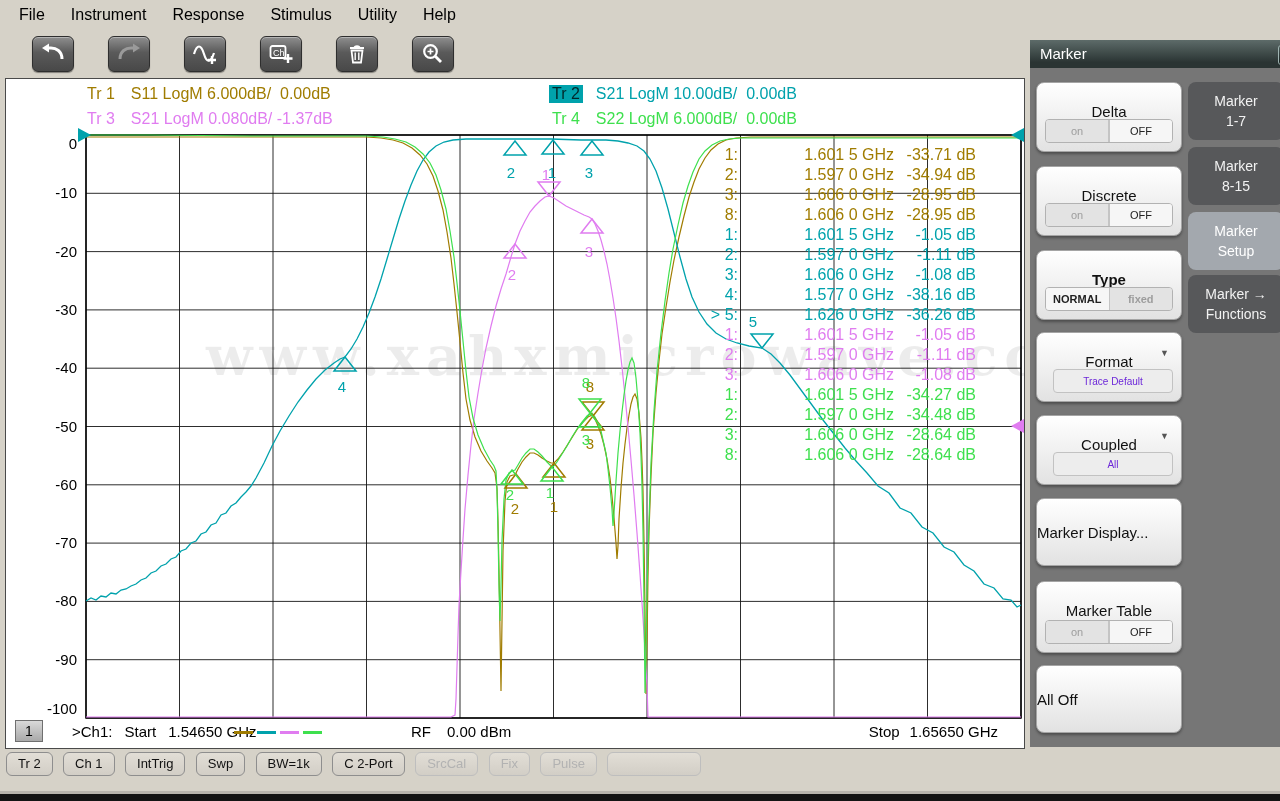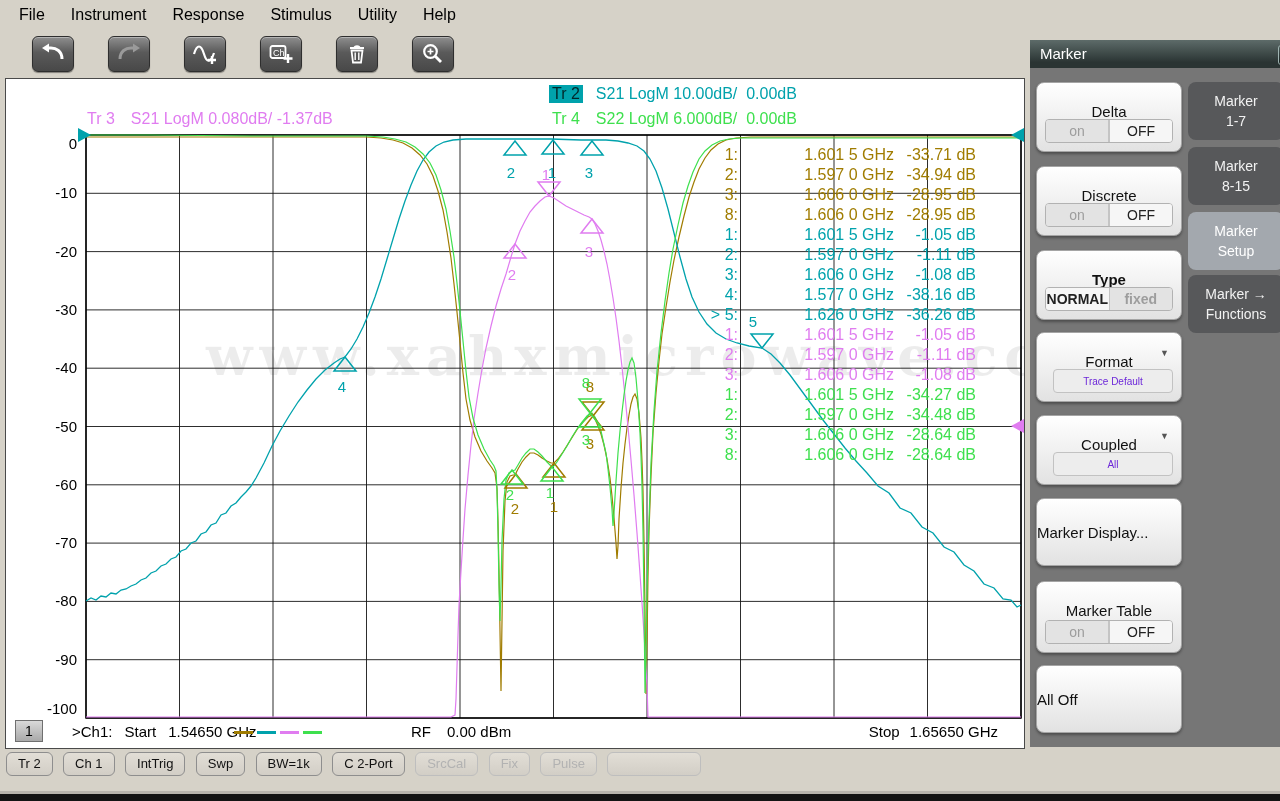--- a/index.html
+++ b/index.html
@@ -51,21 +51,21 @@
   .ptitle{height:28px;background:linear-gradient(#5d6b69,#2a3433 80%);color:#fff;font-size:15px;
           line-height:28px;padding-left:10px;position:relative;}
   .pclose{position:absolute;right:8px;top:5px;width:22px;height:18px;border-radius:3px;
           background:linear-gradient(#4d5d5b,#141d1c);border:1px solid #9fb4b2;color:#fff;
           font-size:13px;line-height:16px;text-align:center;cursor:default;}
   .pbody{position:absolute;top:28px;left:0;right:0;bottom:0;background:#767676;}
   .group{position:absolute;left:6px;width:146px;background:linear-gradient(#ffffff,#e2e2e2);
          border:1px solid #a5a5a5;border-radius:8px;box-shadow:0 2px 3px rgba(0,0,0,.35);box-sizing:border-box;}
   .glabel{text-align:center;font-size:15px;color:#111;padding-top:20px;}
   .caret{position:absolute;right:12px;top:15px;font-size:9px;color:#555;}
-  .toggle{position:absolute;left:8px;right:8px;bottom:8px;height:22px;display:flex;font-size:14px;
+  .toggle{position:absolute;left:8px;right:8px;bottom:8px;height:22px;display:flex;font-size:11px;
           border:1px solid #b2b2b2;border-radius:4px;overflow:hidden;}
   .tg{flex:1;display:flex;align-items:center;justify-content:center;}
   .tg-off-state{background:#e3e3e3;color:#9d9d9d;}
   .tg-on-state{background:#f6f6f6;color:#222;border-left:1px solid #c4c4c4;}
   .tg-first{border-left:none;border-right:1px solid #c4c4c4;}
   .sub{position:absolute;left:8px;right:8px;bottom:8px;height:22px;background:#ededed;
        border:1px solid #c2c2c2;border-radius:4px;display:flex;align-items:center;justify-content:center;
        font-size:10px;color:#6d28d9;margin-left:8px;}
   .plain{display:flex;align-items:center;justify-content:flex-start;font-size:15px;color:#111;}
   .tab{position:absolute;left:158px;width:96px;height:58px;background:#57585a;border-radius:8px;
@@ -268,20 +268,21 @@
       <text x="893" y="419" fill="#3ee04e" class="ro" text-anchor="end">1.597 0 GHz</text>
       <text x="975" y="419" fill="#3ee04e" class="ro" text-anchor="end">-34.48 dB</text>
       <text x="737" y="439" fill="#3ee04e" class="ro" text-anchor="end">3:</text>
       <text x="893" y="439" fill="#3ee04e" class="ro" text-anchor="end">1.606 0 GHz</text>
       <text x="975" y="439" fill="#3ee04e" class="ro" text-anchor="end">-28.64 dB</text>
       <text x="737" y="459" fill="#3ee04e" class="ro" text-anchor="end">8:</text>
       <text x="893" y="459" fill="#3ee04e" class="ro" text-anchor="end">1.606 0 GHz</text>
       <text x="975" y="459" fill="#3ee04e" class="ro" text-anchor="end">-28.64 dB</text>
     </svg>
 
+  <div class="tlabel tl-1" style="color: rgb(160, 124, 0);"><span class="trid">Tr 1</span><span>S11 LogM 6.000dB/  0.00dB</span></div>
   <div class="tlabel tl-2" style="color: rgb(0, 162, 172);"><span class="trid active">Tr 2</span><span>S21 LogM 10.00dB/  0.00dB</span></div>
   <div class="tlabel tl-3" style="color: rgb(224, 124, 240);"><span class="trid">Tr 3</span><span>S21 LogM 0.080dB/ -1.37dB</span></div>
   <div class="tlabel tl-4" style="color: rgb(62, 224, 78);"><span class="trid">Tr 4</span><span>S22 LogM 6.000dB/  0.00dB</span></div>
 
   <div class="cfooter">
     <div class="badge">1</div>
     <div class="starttxt"><span>&gt;Ch1:</span><span>Start</span><span>1.54650 GHz</span></div>
     <div class="dashes">
       <span class="dash" style="background: rgb(160, 124, 0);"></span>
       <span class="dash" style="background: rgb(0, 162, 172);"></span>

